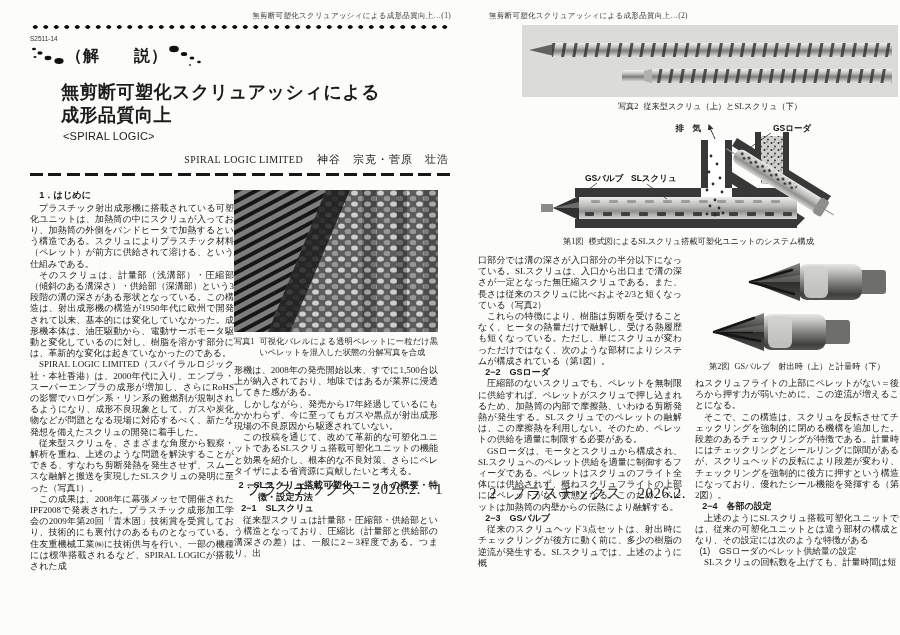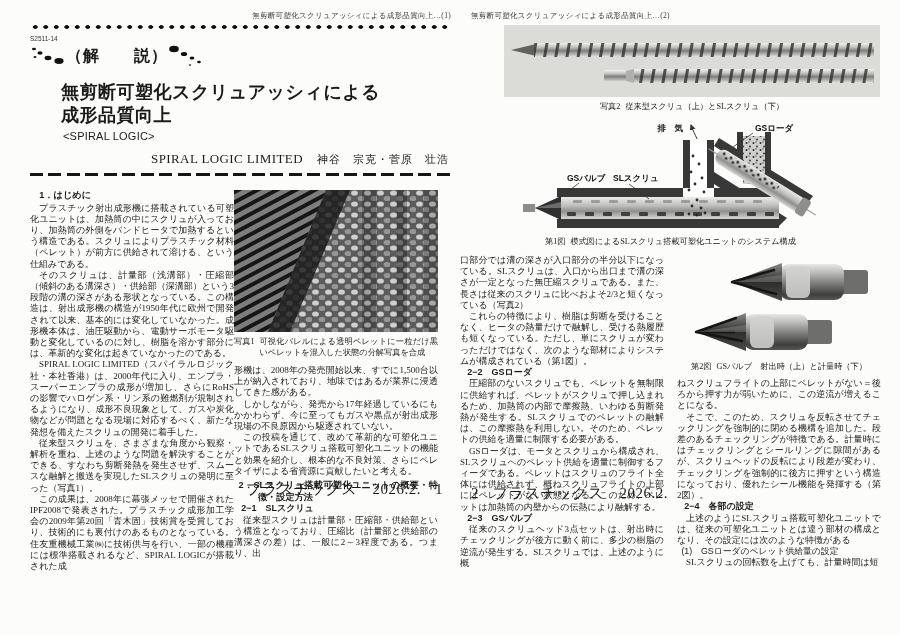--- a/index.html
+++ b/index.html
@@ -4,41 +4,41 @@
 <style>
   * { box-sizing: border-box; }
   html,body { margin:0; padding:0; }
   body {
     width:900px; height:635px; position:relative; overflow:hidden;
     background:#fcfcfa; color:#1b1b1b;
     font-family:"Liberation Serif","DejaVu Serif",serif;
   }
   .page { position:absolute; top:0; width:421px; height:516px; }
   #page-1 { left:30px; }
-  #page-2 { left:460px; }
+  #page-2 { left:478px; }
 
   .running-head { font-size:7.5px; color:#3a3a3a; letter-spacing:.3px; padding-top:11px; }
   .rh-right { text-align:right; }
   .rh-left { text-align:left; padding-left:11px; }
 
   .ornament-line { height:6px; margin-top:3px;
     background-image:radial-gradient(ellipse 3.4px 2.3px at center,#0e0e0e 60%,#4a4a4a 78%,transparent 84%);
     background-size:10.5px 6px; background-repeat:repeat-x; background-position:left center; }
 
   .doc-code { font-family:"Liberation Sans","DejaVu Sans",sans-serif; font-size:6.5px; color:#333; margin-top:5px; }
 
   .kaisetsu-row { display:flex; align-items:center; gap:0; margin-top:1px; height:26px; }
   .kaisetsu-text { font-family:"Liberation Sans","DejaVu Sans",sans-serif; font-weight:bold; font-size:16px; letter-spacing:1px; }
 
   .title { font-family:"Liberation Sans","DejaVu Sans",sans-serif; font-weight:bold;
     font-size:18px; line-height:23px; letter-spacing:.5px; margin:12px 0 0 31px; }
   .subtitle { font-family:"Liberation Sans","DejaVu Sans",sans-serif; font-size:11px; margin:3px 0 0 33px; letter-spacing:.2px; }
 
   .authors { text-align:right; margin-top:7px; padding-right:2px; }
-  .affil { font-size:13px; letter-spacing:.4px; margin-right:10px; }
+  .affil { font-size:10px; letter-spacing:.4px; margin-right:10px; }
   .names { font-size:11px; letter-spacing:1px; }
 
   .dash-rule { height:3px; margin-top:6px;
     background:repeating-linear-gradient(90deg,#161616 0 13px,transparent 13px 18.5px); }
 
   .columns { display:flex; gap:0; margin-top:14px; }
   .columns2 { display:flex; gap:13px; margin-top:8px; }
   .col { width:204px; font-size:9px; line-height:11.2px; text-align:justify; }
   .col p { margin:0; text-indent:1em; }
   .col p.noindent { text-indent:0; }
@@ -361,21 +361,21 @@
               <path d="M10,21 L50,7 M10,21 L56,30 M10,21 L48,21" stroke="#151515" stroke-width="2.4" stroke-linecap="round"></path>
               <polygon points="10,21 60,14 60,21" fill="#a0a09e" opacity="0.35"></polygon>
             </g>
           </svg>
           <figcaption class="cap cap-center">
             <span class="cap-label">第2図</span>
             <span class="cap-text">GSバルブ　射出時（上）と計量時（下）</span>
           </figcaption>
         </figure>
         <p class="noindent">ねスクリュフライトの上部にペレットがない＝後ろから押す力が弱いために、この逆流が増えることになる。</p>
-        <p>そこで、このため、スクリュを反転させてチェックリングを強制的に閉める機構を追加した。段差のあるチェックリングが特徴である。計量時にはチェックリングとシールリングに隙間があるが、スクリュヘッドの反転により段差が変わり、チェックリングを強制的に後方に押すという構造になっており、優れたシール機能を発揮する（第2図）。</p>
+        <p>そこで、この構造は、スクリュを反転させてチェックリングを強制的に閉める機構を追加した。段差のあるチェックリングが特徴である。計量時にはチェックリングとシールリングに隙間があるが、スクリュヘッドの反転により段差が変わり、チェックリングを強制的に後方に押すという構造になっており、優れたシール機能を発揮する（第2図）。</p>
         <h4 class="subsec">2−4　各部の設定</h4>
         <p>上述のようにSLスクリュ搭載可塑化ユニットでは、従来の可塑化ユニットとは違う部材の構成となり、その設定には次のような特徴がある</p>
         <div class="item-head">(1)　GSローダのペレット供給量の設定</div>
         <p>SLスクリュの回転数を上げても、計量時間は短</p>
       </div>
     </div>
 
     <div class="footer footer-2">
       <span class="pgno">2</span><span>プラスチックス　2026.2.</span>
     </div>

